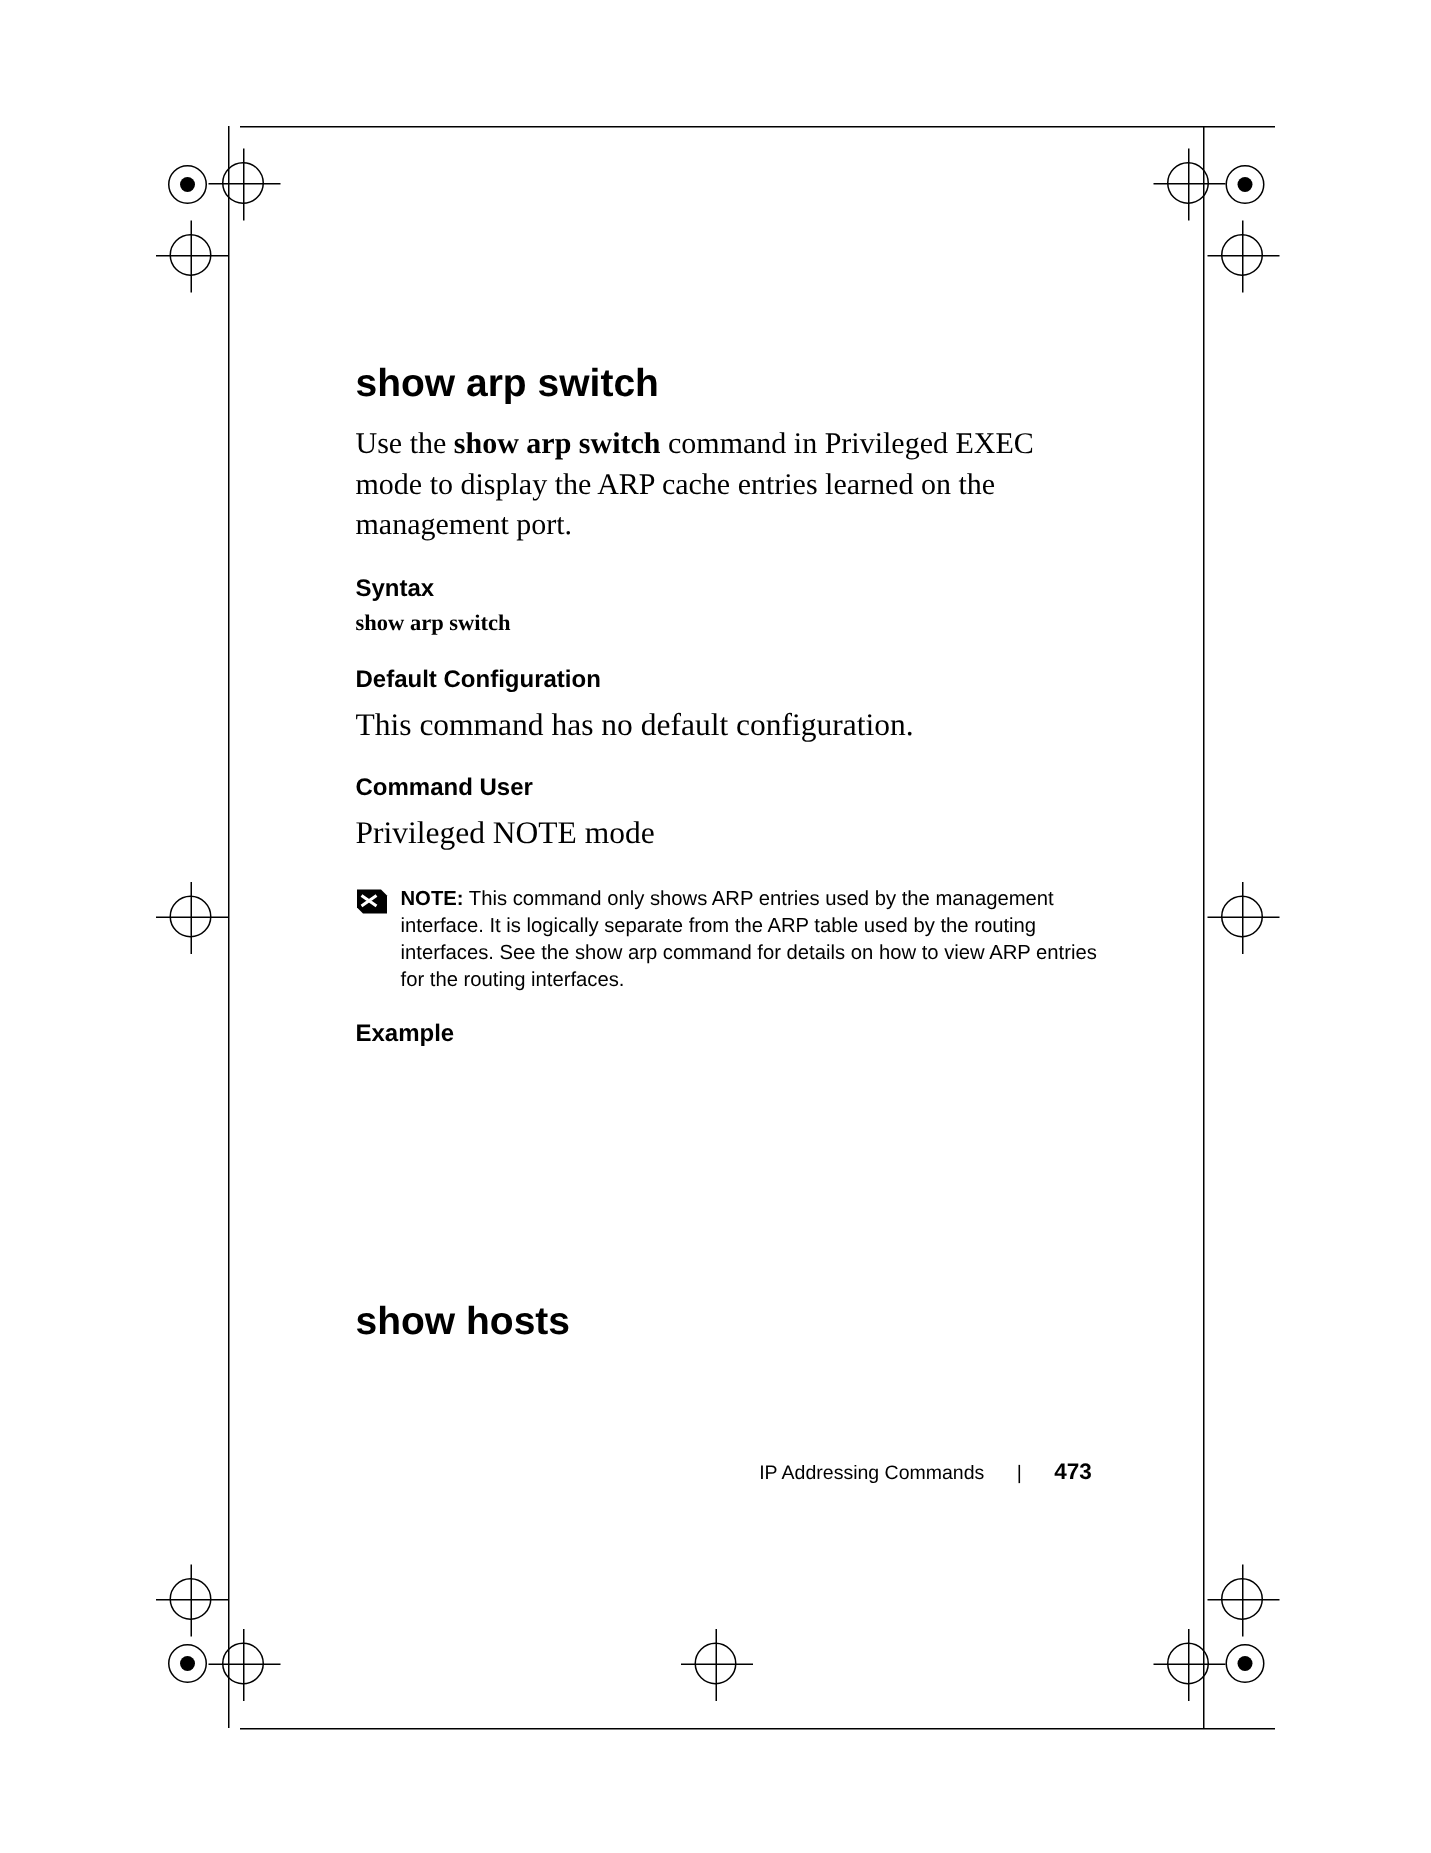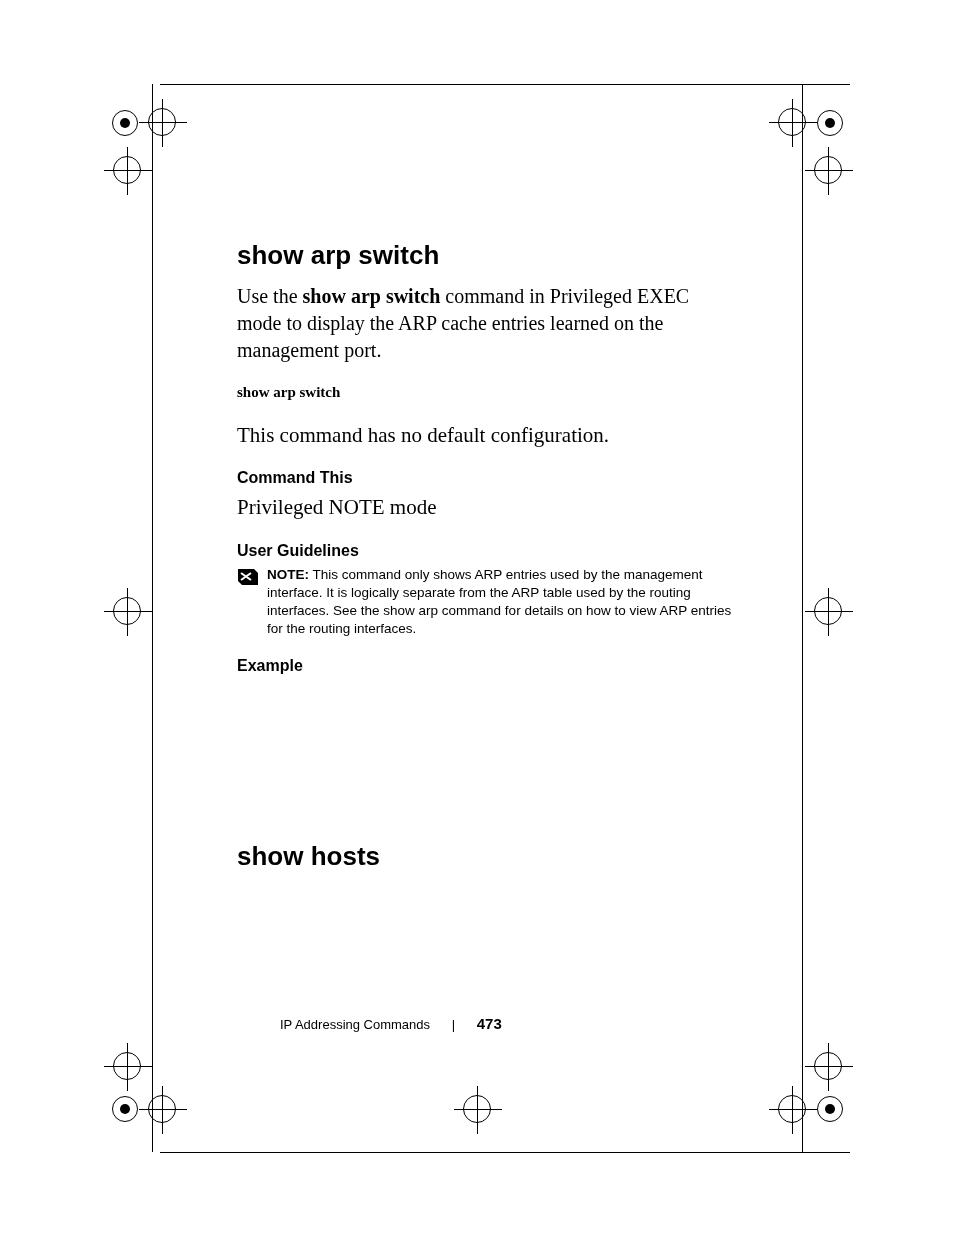--- a/index.html
+++ b/index.html
@@ -64,23 +64,24 @@
       line-height: 1.35;
     }
     .note-prefix {
       font-weight: bold;
     }
     .section2 {
       margin-top: 166px;
     }
     .footer {
       position: absolute;
-      top: 1015px;
+      top: 973px;
       left: 0;
       width: 954px;
+      text-align: center;
     }
     .footer-inner {
       display: inline-block;
       font-family: Arial, Helvetica, sans-serif;
       font-size: 13px;
       margin-left: 280px;
     }
     .footer-sep {
       margin: 0 18px;
     }
@@ -147,28 +148,29 @@
 <body>
 
 <div class="content">
 
   <h1 class="section-title">show arp switch</h1>
 
   <p class="intro-para">
     <span>Use the </span><span class="bold-inline">show arp switch</span><span> command in Privileged EXEC mode to display the ARP cache entries learned on the management port.</span>
   </p>
 
+  <h2 class="subsection-heading">Syntax</h2>
   <p class="syntax-cmd">show arp switch</p>
 
+  <h2 class="subsection-heading">Default Configuration</h2>
   <p class="body-para">This command has no default configuration.</p>
 
-  <h2 class="subsection-heading">Command This</h2>
+  <h2 class="subsection-heading">Command User</h2>
   <p class="body-para">Privileged NOTE mode</p>
 
-  <h2 class="subsection-heading">User Guidelines</h2>
 
   <div class="note-block">
     <div class="note-icon">
       <svg width="22" height="18" viewBox="0 0 22 18">
         <path d="M1 1 L17 1 L21 5 L21 17 L5 17 L1 13 Z" fill="#000"></path>
         <path d="M4 5 L14 12 M4 12 L14 5" stroke="#fff" stroke-width="2"></path>
       </svg>
     </div>
     <div class="note-text">
       <span class="note-prefix">NOTE:</span><span> This command only shows ARP entries used by the management interface. It is logically separate from the ARP table used by the routing interfaces. See the show arp command for details on how to view ARP entries for the routing interfaces.</span>

